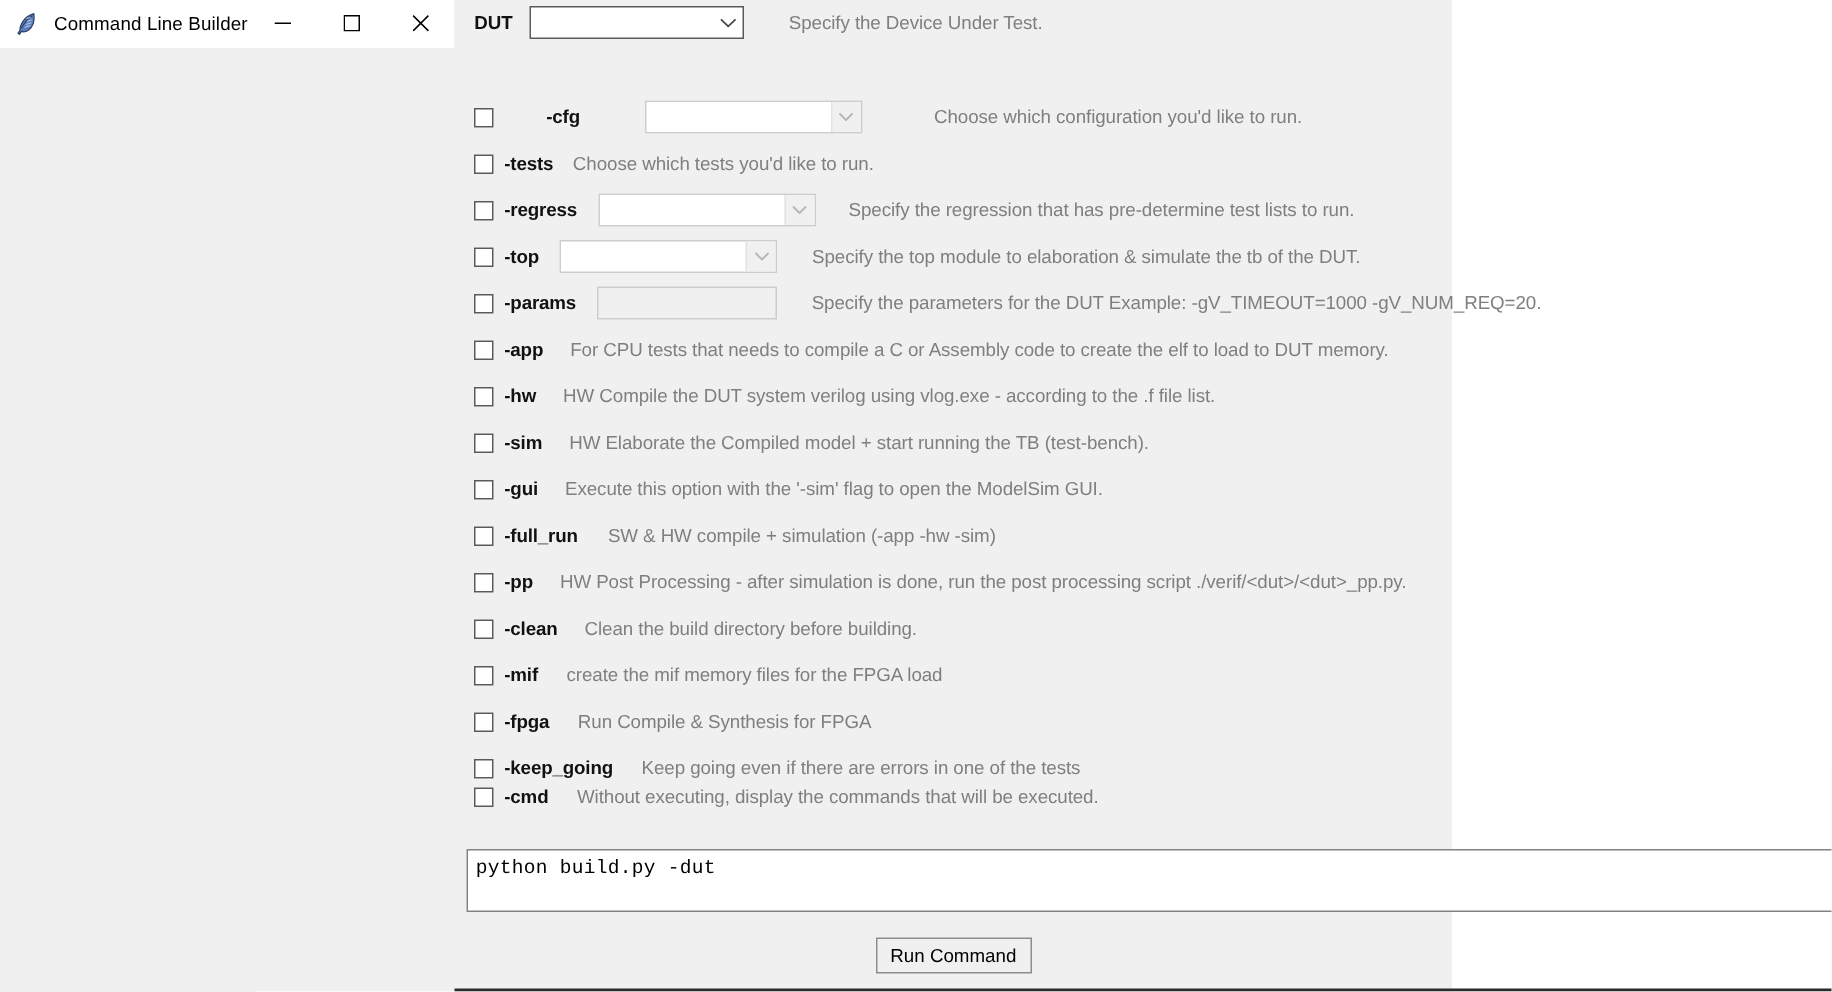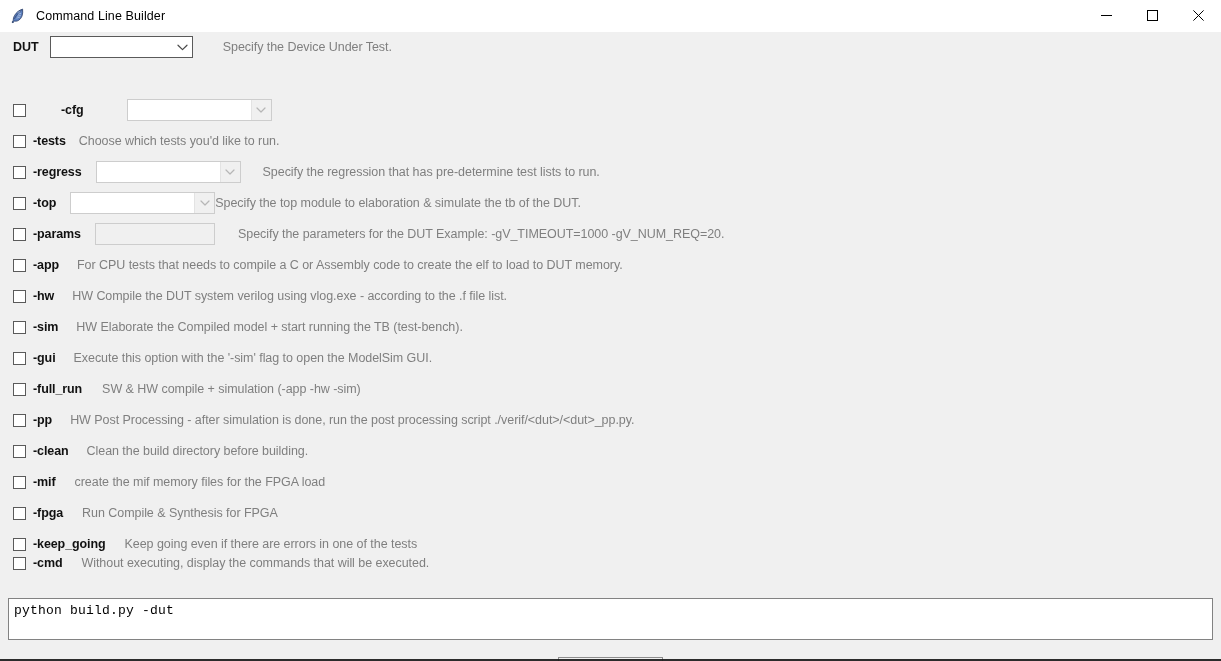--- a/index.html
+++ b/index.html
@@ -6,24 +6,23 @@
   html, body {
     margin: 0; padding: 0;
     width: 1221px; height: 661px;
     overflow: hidden;
     background: #ffffff;
     font-family: "Liberation Sans", sans-serif;
   }
 
   #app {
     position: relative;
-    width: 1221px; height: 661px;
-    background: #f0f0f0;
-    display: flex;
-    flex-direction: column;
+    width: 968px; height: 661px;
+    background: #f0f0f0;
+    display: flex;
   }
 
   
   .titlebar {
     height: 32px;
     background: #ffffff;
     display: flex;
     align-items: center;
     flex: 0 0 32px;
     border-bottom: 1px solid #ffffff;
@@ -250,20 +249,21 @@
     <div class="row" style="top:67px;gap:28px;">
       <span class="cb"></span>
       <span class="flag">-cfg</span>
       <span class="combo-dis" style="width:145px; margin-left:15px;">
         <span class="chev-btn">
           <svg width="10" height="6" viewBox="0 0 10 6">
               <path d="M1 1 L5 5 L9 1" fill="none" stroke="#b6b6b6" stroke-width="1.2" stroke-linecap="round" stroke-linejoin="round"></path>
             </svg>
         </span>
       </span>
+      <span class="desc" style="margin-left:20px;">Choose which configuration you'd like to run.</span>
     </div>
 
     <div class="row" style="top:98px;">
       <span class="cb"></span>
       <span class="flag">-tests</span>
       <span class="desc" style="margin-left:13px;">Choose which tests you'd like to run.</span>
     </div>
 
     <div class="row" style="top:129px;">
       <span class="cb"></span>
@@ -281,21 +281,21 @@
     <div class="row" style="top:160px;">
       <span class="cb"></span>
       <span class="flag">-top</span>
       <span class="combo-dis" style="width:145px; margin-left:14px;">
         <span class="chev-btn">
           <svg width="10" height="6" viewBox="0 0 10 6">
               <path d="M1 1 L5 5 L9 1" fill="none" stroke="#b6b6b6" stroke-width="1.2" stroke-linecap="round" stroke-linejoin="round"></path>
             </svg>
         </span>
       </span>
-      <span class="desc" style="">Specify the top module to elaboration &amp; simulate the tb of the DUT.</span>
+      <span class="desc" style="margin-left:23px;">Specify the top module to elaboration &amp; simulate the tb of the DUT.</span>
     </div>
 
     <div class="row" style="top:191px;">
       <span class="cb"></span>
       <span class="flag">-params</span>
       <span class="entry-dis" style="width:120px; margin-left:14px;"></span>
       <span class="desc" style="margin-left:23px;">Specify the parameters for the DUT  Example: -gV_TIMEOUT=1000 -gV_NUM_REQ=20.</span>
     </div>
 
     <div class="row" style="top:222px;">

